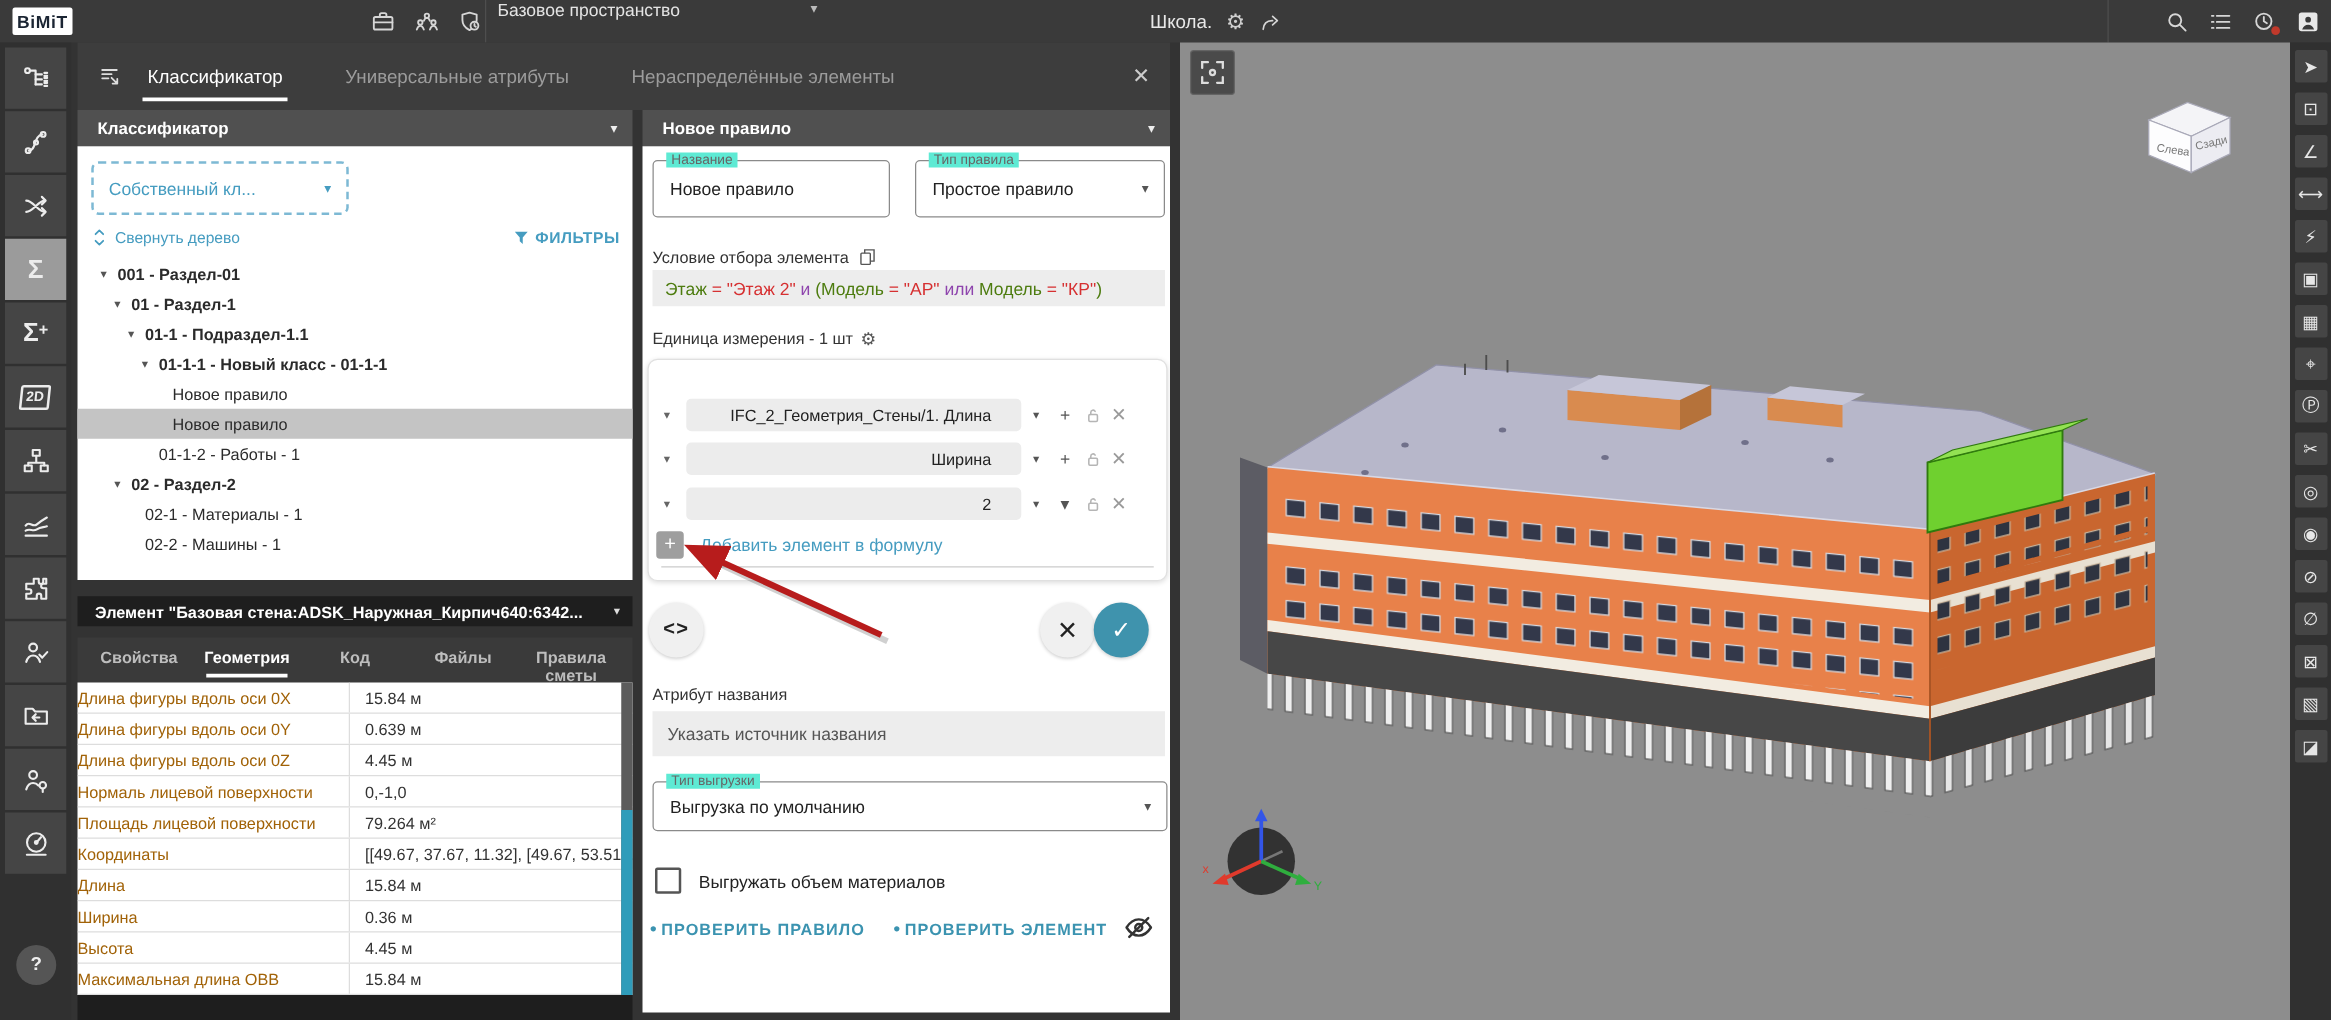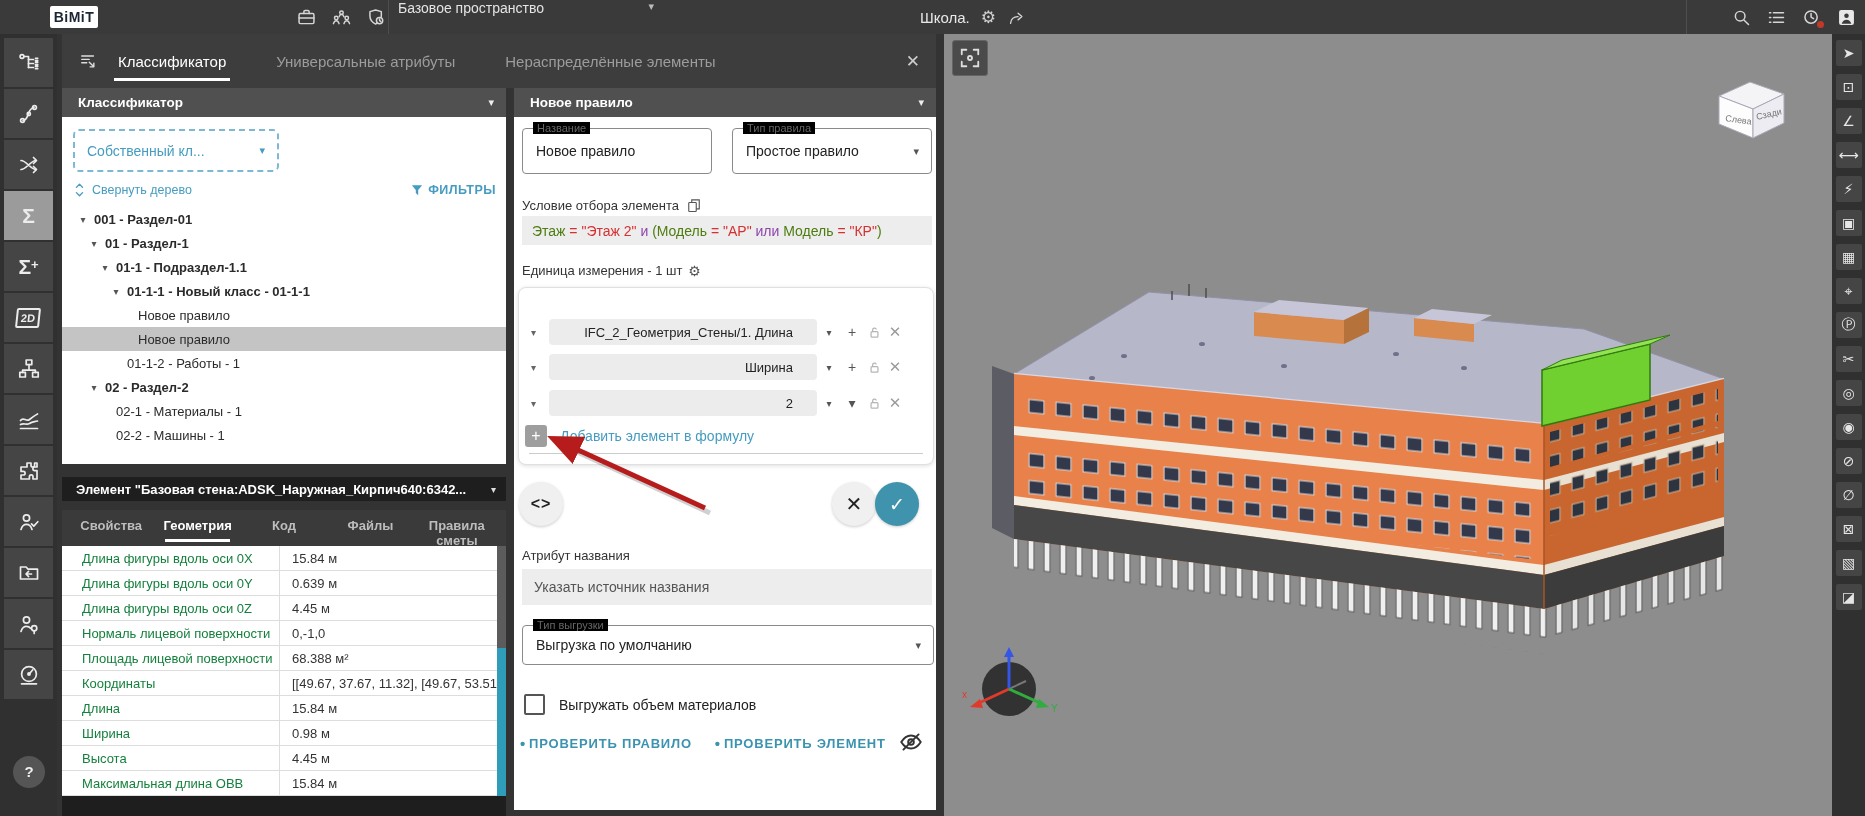--- a/index.html
+++ b/index.html
@@ -1,21 +1,21 @@
 <!DOCTYPE html>
 <html><head>
 <meta charset="utf-8">
 <style>
   html,body{margin:0;padding:0;background:#2b2b2b;}
   .stage{position:relative;width:1865px;height:816px;background:#333;overflow:hidden;
          font-family:"Liberation Sans","DejaVu Sans",sans-serif;}
   
   .topbar{position:absolute;left:0;top:0;width:1865px;height:34px;background:#3a3a3a;}
   .logo{position:absolute;left:10px;top:6px;width:48px;height:22px;background:#fff;border-radius:2px;
-        color:#1b2533;font-weight:bold;font-size:14px;text-align:center;line-height:22px;letter-spacing:.5px;cursor:pointer;margin-left:40px;}
+        color:#1b2533;font-weight:bold;font-size:14px;text-align:center;line-height:22px;letter-spacing:.5px;cursor:pointer;}
   .tb-icons{display:flex;align-items:center;gap:14px;height:34px;position:absolute;top:0;}
   .tb-left{left:296px;}
   .tb-right{right:8px;}
   .tbicon{color:#d6d6d6;position:relative;display:flex;align-items:center;cursor:pointer;}
   .tbicon svg{width:21px;height:21px;display:block;}
   .tbicon.notifications::after{content:'';position:absolute;right:-2px;bottom:0;width:7px;height:7px;background:#c0392b;border-radius:50%;}
   .tb-div{position:absolute;left:388px;top:0;width:1px;height:34px;background:#4e4e4e;}
   .tb-div2{position:absolute;right:178px;top:0;width:1px;height:34px;background:#4e4e4e;}
   .workspace{position:absolute;left:398px;top:0;width:256px;height:34px;display:flex;
              color:#e4e4e4;font-size:14px;cursor:pointer;}
@@ -70,30 +70,30 @@
   .el-head{position:absolute;left:62px;top:477px;width:444px;height:24px;background:#1e1e1e;color:#fff;font-size:13px;
            font-weight:bold;display:flex;align-items:center;padding:0 10px 0 14px;box-sizing:border-box;white-space:nowrap;overflow:hidden;cursor:pointer;}
   .el-head .caret{margin-left:auto;font-size:10px;color:#ddd;}
   .el-tabs{position:absolute;left:62px;top:510px;width:444px;height:58px;background:#3a3a3a;display:flex;
            padding:9px 6px 0 6px;box-sizing:border-box;}
   .etab{color:#bdbdbd;font-size:13px;font-weight:bold;flex:1;text-align:center;position:relative;line-height:1.15;cursor:pointer;}
   .etab.active{color:#fff;}
   .etab.active::after{content:'';position:absolute;left:12%;right:12%;top:20px;height:2.5px;background:#fff;}
   .el-table{position:absolute;left:62px;top:546px;width:444px;height:250px;background:#fff;overflow:hidden;}
   .prow{height:25px;display:flex;border-bottom:1px solid #ddd;box-sizing:border-box;font-size:13px;align-items:stretch;}
-  .pname{width:218px;padding-left:20px;color:#15803d;border-right:1px solid #ddd;box-sizing:border-box;display:flex;align-items:center;}
+  .pname{width:218px;padding-left:0;color:#a16207;border-right:1px solid #ddd;box-sizing:border-box;display:flex;align-items:center;}
   .pval{flex:1;padding-left:12px;color:#333;display:flex;align-items:center;white-space:nowrap;overflow:hidden;}
   .el-scroll{position:absolute;left:497px;top:546px;width:9px;height:250px;background:#5c5c5c;}
   .el-thumb{position:absolute;left:0;bottom:0;width:9px;height:148px;background:#2f9cba;cursor:pointer;}
   .el-footer{position:absolute;left:62px;top:796px;width:444px;height:20px;background:#1e1e1e;}
   
   .rule-head{left:514px;top:88px;width:422px;}
   .rule-body{position:absolute;left:514px;top:117px;width:422px;height:693px;background:#fff;overflow:hidden;}
   .fld{position:absolute;border:1px solid #8a8a8a;border-radius:4px;background:#fff;cursor:pointer;}
-  .flabel{position:absolute;top:-7px;left:10px;background:#000000;padding:0 4px;font-size:11px;color:#666;white-space:nowrap;}
+  .flabel{position:absolute;top:-7px;left:10px;background:#5eead4;padding:0 4px;font-size:11px;color:#666;white-space:nowrap;}
   .fvalue{position:absolute;left:13px;top:50%;transform:translateY(-50%);font-size:14px;color:#222;white-space:nowrap;}
   .fld .caret{position:absolute;right:12px;top:50%;transform:translateY(-50%);font-size:11px;color:#555;}
   .fld-name{left:8px;top:11px;width:188px;height:44px;}
   .fld-type{left:218px;top:11px;width:198px;height:44px;}
   .cond-label{position:absolute;left:8px;top:81px;font-size:13px;color:#333;display:flex;align-items:center;gap:8px;}
   .cond-label svg{width:14px;height:15px;cursor:pointer;}
   .cond-box{position:absolute;left:8px;top:99px;width:410px;height:29px;background:#ededed;display:flex;align-items:center;
             padding-left:10px;font-size:14px;box-sizing:border-box;cursor:text;white-space:pre;}
   .seg-default{color:#4d7c0f;}.seg-red{color:#d63031;}.seg-purple{color:#8e44ad;}
   .unit-label{position:absolute;left:8px;top:146px;font-size:13px;color:#333;display:flex;align-items:center;gap:6px;}
@@ -408,33 +408,33 @@
       <div class="prow">
         <div class="pname">Длина фигуры вдоль оси 0Z</div>
         <div class="pval">4.45 м</div>
       </div>
       <div class="prow">
         <div class="pname">Нормаль лицевой поверхности</div>
         <div class="pval">0,-1,0</div>
       </div>
       <div class="prow">
         <div class="pname">Площадь лицевой поверхности</div>
-        <div class="pval">68.388 м²</div>
+        <div class="pval">79.264 м²</div>
       </div>
       <div class="prow">
         <div class="pname">Координаты</div>
         <div class="pval">[[49.67, 37.67, 11.32], [49.67, 53.51,...</div>
       </div>
       <div class="prow">
         <div class="pname">Длина</div>
         <div class="pval">15.84 м</div>
       </div>
       <div class="prow">
         <div class="pname">Ширина</div>
-        <div class="pval">0.98 м</div>
+        <div class="pval">0.36 м</div>
       </div>
       <div class="prow">
         <div class="pname">Высота</div>
         <div class="pval">4.45 м</div>
       </div>
       <div class="prow">
         <div class="pname">Максимальная длина ОВВ</div>
         <div class="pval">15.84 м</div>
       </div>
     </div>

